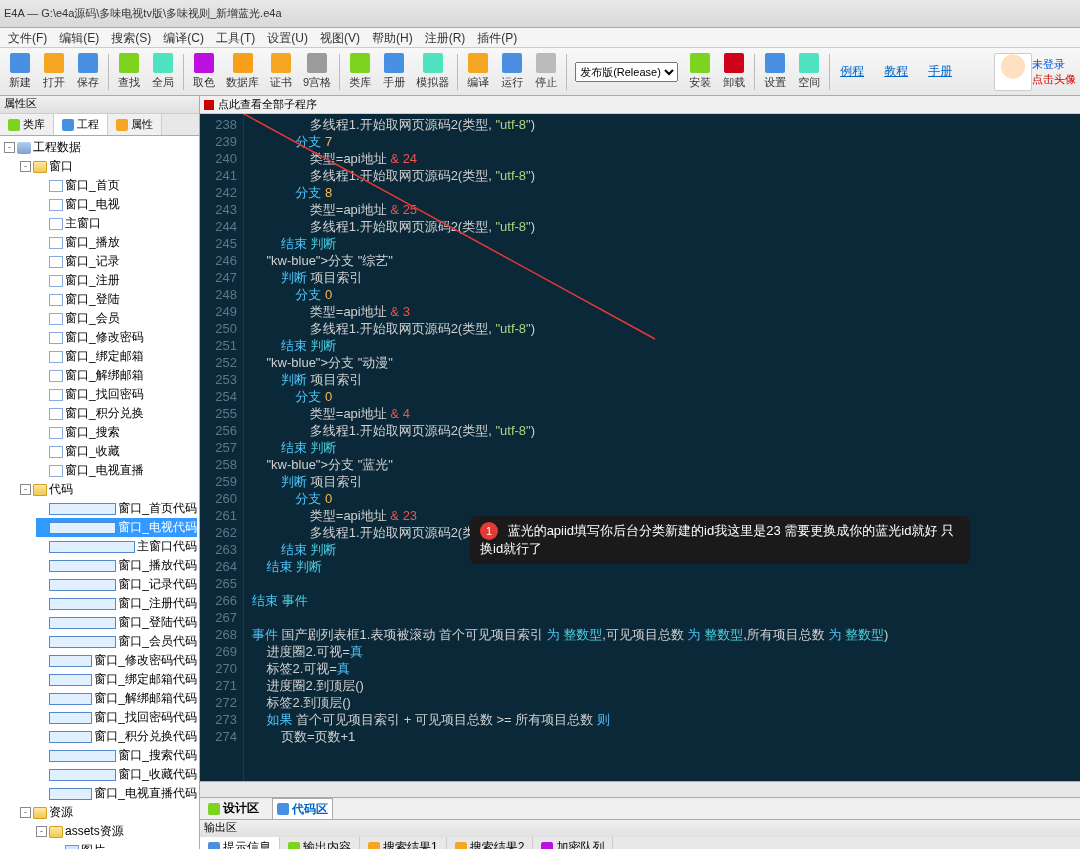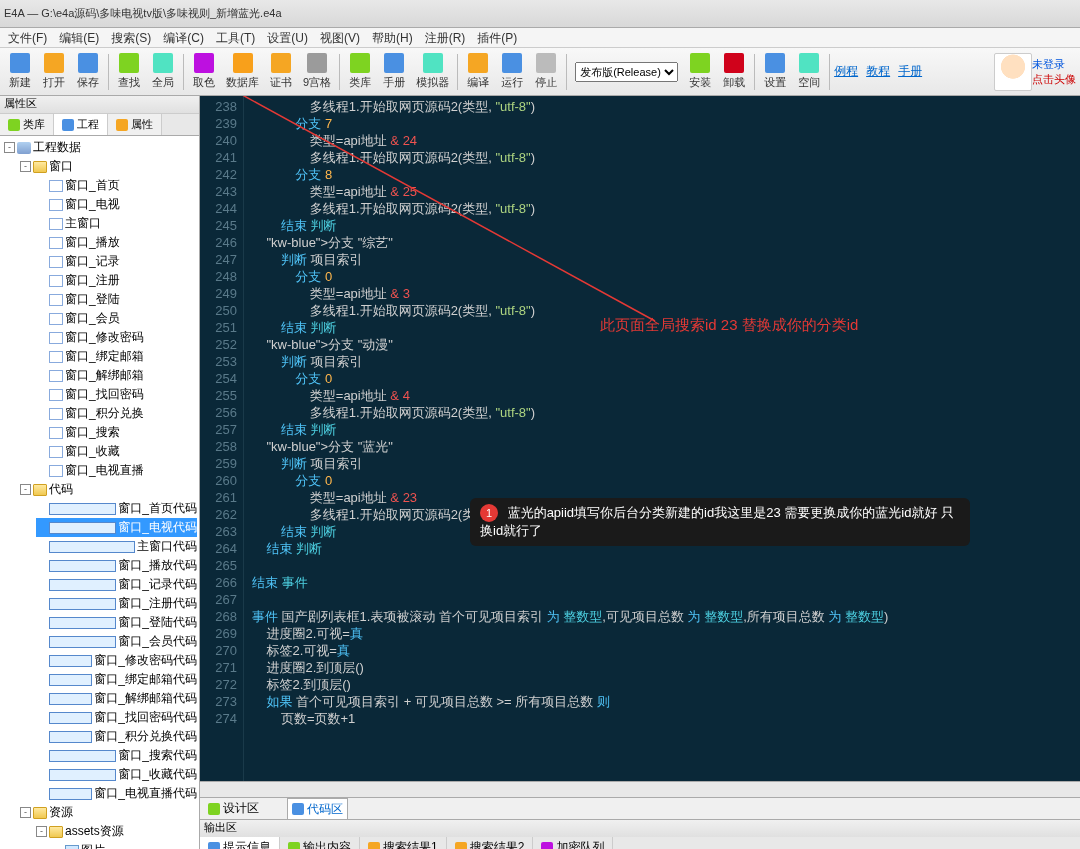--- a/index.html
+++ b/index.html
@@ -5,21 +5,21 @@
 * { margin: 0; padding: 0; box-sizing: border-box; font-family: "Microsoft YaHei", SimSun, sans-serif; }
 body { width: 1080px; height: 849px; background: #f0f0f0; font-size: 12px; overflow: hidden; position: relative; }
 .titlebar { height: 28px; background: linear-gradient(#e8e8e8,#d8d8d8); padding: 0 4px; font-size: 11px; color: #333; display: flex; align-items: center; border-bottom: 1px solid #aaa; }
 .menubar { height: 20px; background: #f5f5f5; display: flex; padding: 0 2px; border-bottom: 1px solid #ccc; }
 .menubar span { padding: 2px 6px; font-size: 12px; color: #333; cursor: default; }
 .toolbar { height: 48px; background: linear-gradient(#f8f8f8,#e8e8e8); display: flex; align-items: center; padding: 0 4px; border-bottom: 1px solid #aaa; gap: 2px; }
 .tbtn { display: flex; flex-direction: column; align-items: center; padding: 2px 4px; font-size: 11px; color: #333; min-width: 32px; }
 .tbtn .ico { width: 20px; height: 20px; margin-bottom: 2px; border-radius: 2px; }
 .tsep { width: 1px; height: 36px; background: #bbb; margin: 0 2px; }
 .release-sel { font-size: 11px; height: 20px; margin: 0 4px; }
-.tlinks { display: flex; gap: 8px; }
+.tlinks { display: flex; gap: 20px; margin-left: 6px; }
 .tlinks a { color: #0066cc; text-decoration: underline; font-size: 12px; }
 .avatar-box { margin-left: auto; display: flex; align-items: center; }
 .avatar { width: 38px; height: 38px; background: radial-gradient(circle at 50% 35%, #ffe0c0 40%, #fff 42%); border: 1px solid #ccc; border-radius: 2px; position: relative; }
 .login-txt { display: flex; flex-direction: column; font-size: 11px; }
 .login-txt .l1 { color: #0055dd; }
 .login-txt .l2 { color: #cc0000; }
 .main { display: flex; height: calc(849px - 86px); }
 .left { width: 200px; background: #fff; border-right: 1px solid #aaa; display: flex; flex-direction: column; }
 .left-title { background: linear-gradient(#f0f0f0,#e0e0e0); height: 18px; padding: 0 4px; font-size: 11px; border-bottom: 1px solid #ccc; }
 .left-tabs { height: 22px; display: flex; background: #e8e8e8; border-bottom: 1px solid #aaa; }
@@ -46,21 +46,21 @@
 .kw-blue { color: #4fc3f7; }
 .kw-cyan { color: #4dd0e1; }
 .kw-orange { color: #ffb74d; }
 .kw-red { color: #ef5350; }
 .kw-str { color: #aed581; }
 .annotation-tip { position: absolute; background: #1a1a1a; color: #fff; padding: 6px 10px; font-size: 13px; border-radius: 6px; max-width: 500px; }
 .anno-num { display: inline-block; width: 18px; height: 18px; background: #e53935; color: #fff; border-radius: 50%; text-align: center; line-height: 18px; font-size: 11px; margin-right: 6px; }
 .red-anno { position: absolute; color: #e53935; font-size: 15px; font-weight: 500; }
 .arrow-svg { position: absolute; top: 0; left: 0; pointer-events: none; }
 .scrollbar-h { height: 16px; background: #e8e8e8; border-top: 1px solid #aaa; }
-.bottom-tabs { height: 22px; background: #f0f0f0; border-top: 1px solid #aaa; display: flex; align-items: center; padding: 0 4px; gap: 24px; font-size: 12px; }
+.bottom-tabs { height: 22px; background: #f0f0f0; border-top: 1px solid #aaa; display: flex; align-items: center; padding: 0 4px; gap: 9px; font-size: 12px; font-weight: bold; }
 .bottom-tabs .bt { display: flex; align-items: center; gap: 3px; padding: 2px 4px; }
 .bottom-tabs .bt.active { background: #fff; border: 1px solid #aaa; border-bottom: none; }
 .output-title { height: 18px; background: linear-gradient(#f0f0f0,#e0e0e0); padding: 0 4px; font-size: 11px; border-top: 1px solid #aaa; }
 .output-tabs { height: 22px; background: #e8e8e8; display: flex; border-bottom: 1px solid #aaa; }
 .output-tabs .ot { padding: 3px 8px; font-size: 12px; border-right: 1px solid #ccc; display: flex; align-items: center; gap: 3px; }
 .output-tabs .ot.active { background: #fff; }
 .output-body { height: 28px; background: #fff; font-size: 11px; padding: 2px 4px; font-family: SimSun, monospace; white-space: pre; overflow: hidden; }
 .sm-ico { width: 12px; height: 12px; display: inline-block; border-radius: 2px; }
 </style>
 </head>
@@ -399,20 +399,24 @@
                   <span>图片</span>
                 </li>
               </ul>
             </ul>
           </ul>
         </ul>
       </div>
   </div>
 
   <div class="right">
+    <div class="bcrumb">
+      <span class="flag"></span>
+      <span>点此查看全部子程序</span>
+    </div>
     <div class="editor-wrap">
       <div class="editor">
         <div class="gutter" id="gutter">238
 239
 240
 241
 242
 243
 244
 245
@@ -486,21 +490,20 @@
 </div>
         <svg class="arrow-svg" width="880" height="620">
           <defs>
               <marker id="ah" markerWidth="10" markerHeight="8" refX="9" refY="4" orient="auto">
                 <polygon points="0 0, 10 4, 0 8" fill="#e53935"></polygon>
               </marker>
             </defs>
           <line x1="455" y1="225" x2="-80" y2="-68" stroke="#e53935" stroke-width="1.5"></line>
           <line x1="-80" y1="-68" x2="455" y2="225" stroke="transparent" marker-start="url(#ah)"></line>
         </svg>
-        <div class="red-anno" style="top:220px; left:400px;">此页面全局搜索id  23  替换成你的分类id</div>
         <div class="annotation-tip" style="top:402px; left:270px;">
           <span class="anno-num">1</span>
           <span>蓝光的apiid填写你后台分类新建的id我这里是23 需要更换成你的蓝光id就好 只换id就行了</span>
         </div>
       </div>
       <div class="scrollbar-h"></div>
       <div class="bottom-tabs">
         <span class="bt">
             <span class="sm-ico" style="background:#7ed321"></span>
             <span>设计区</span>

